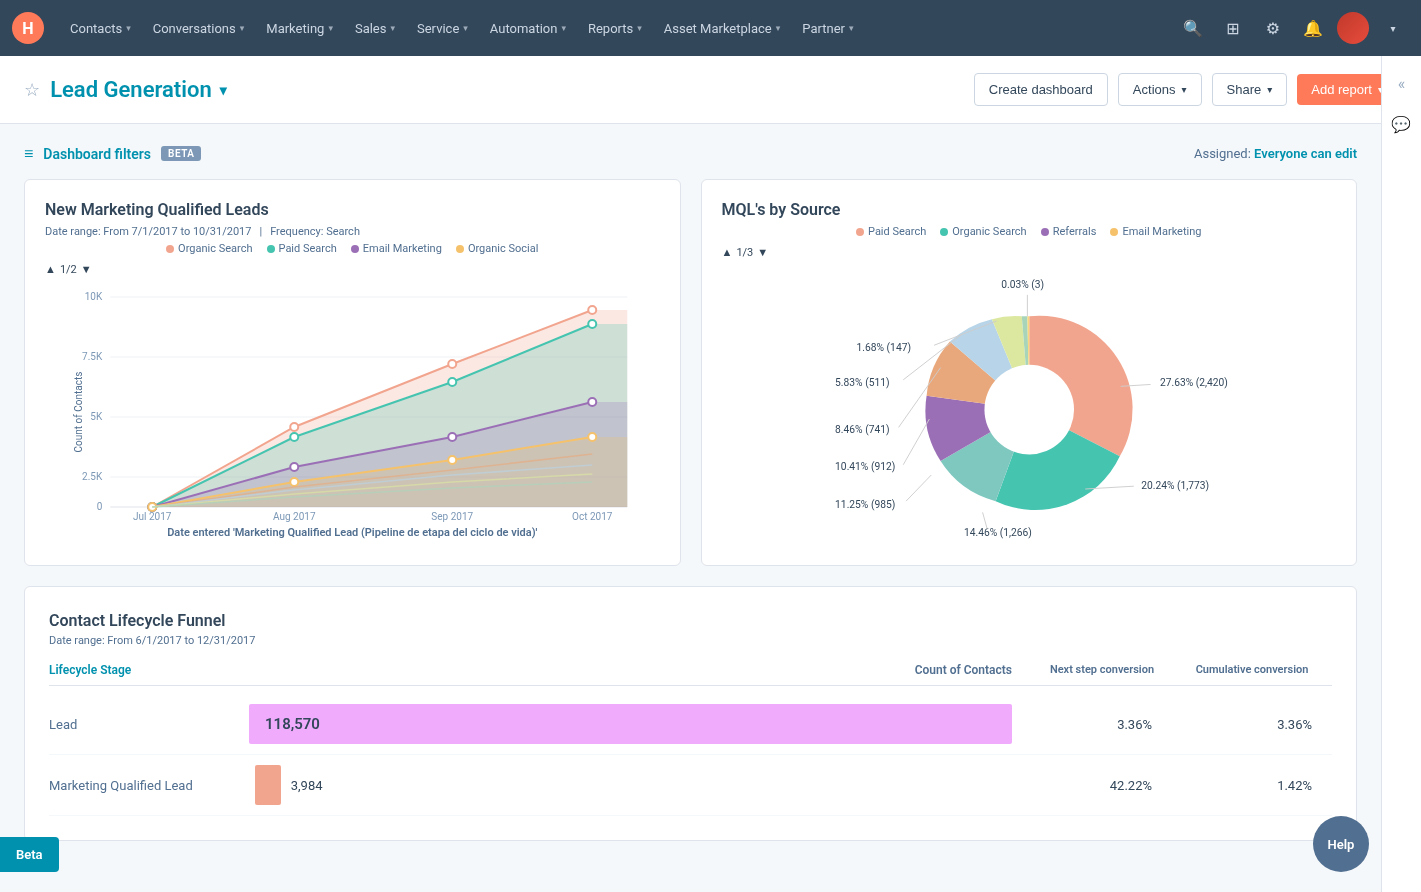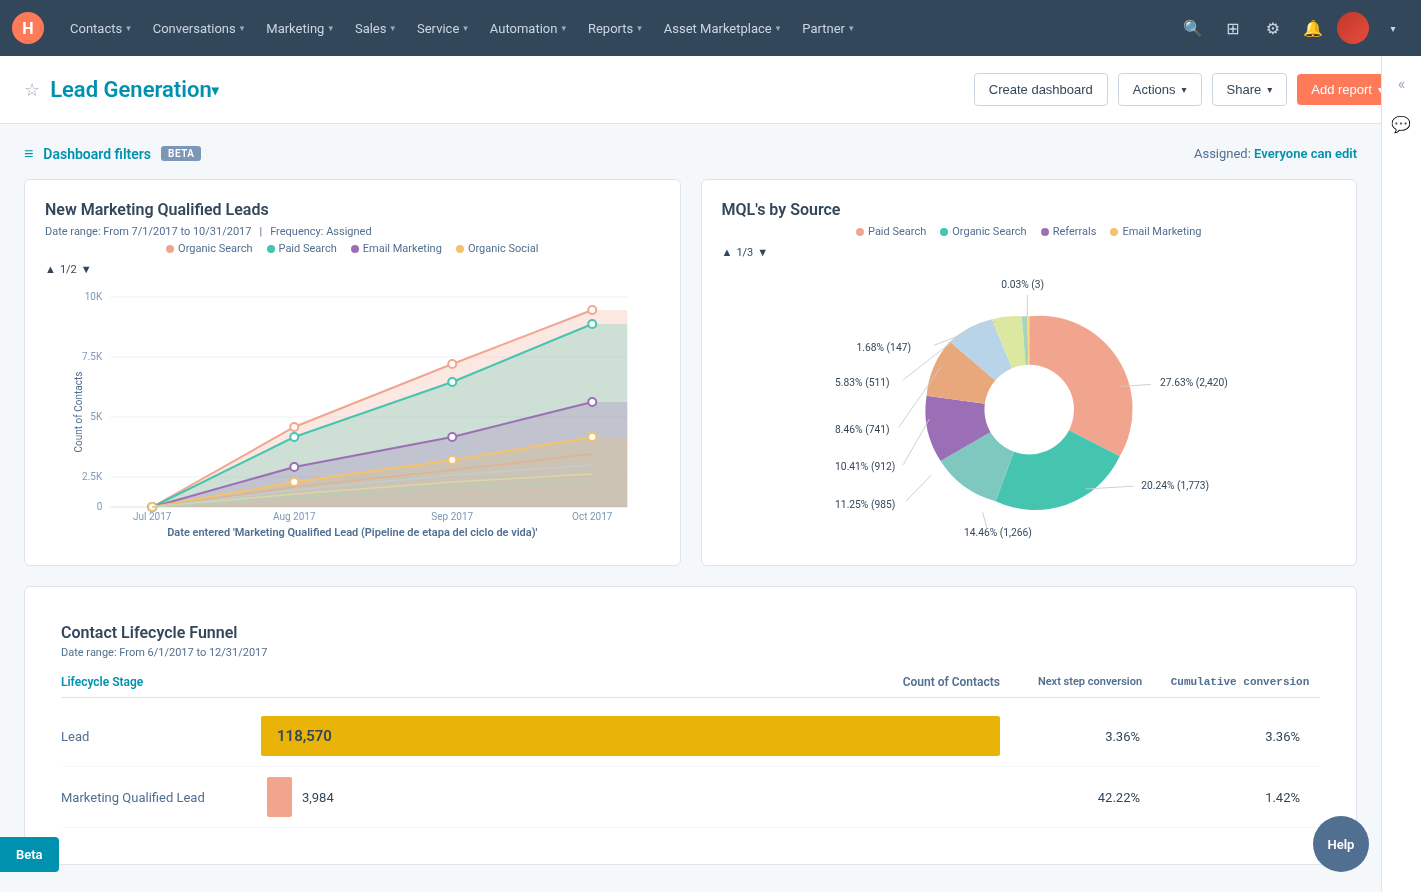--- a/index.html
+++ b/index.html
@@ -61,21 +61,21 @@
       height: 68px;
       display: flex; align-items: center;
       justify-content: space-between;
     }
     .header-left {
       display: flex; align-items: center; gap: 10px;
     }
     .star-icon { color: #99acc2; font-size: 18px; cursor: pointer; }
     .page-title {
       font-size: 22px; font-weight: 600; color: #0091ae;
-      display: flex; align-items: center; 
+      display: flex; align-items: center; gap: 8px;
     }
     .title-caret { color: #0091ae; font-size: 14px; cursor: pointer; }
     .header-right {
       display: flex; align-items: center; gap: 10px;
     }
     .btn-outline {
       border: 1px solid #cbd6e2; background: white; color: #33475b;
       padding: 8px 14px; border-radius: 4px; cursor: pointer;
       font-size: 13px; display: flex; align-items: center; gap: 6px;
       white-space: nowrap;
@@ -183,21 +183,21 @@
     .pie-chart-container {
       display: flex; align-items: center; justify-content: center;
       position: relative; height: 280px;
     }
 
     
     .funnel-card {
       background: white;
       border: 1px solid #dfe3eb;
       border-radius: 6px;
-      padding: 36px;
+      padding: 24px;
       margin-bottom: 20px;
     }
     .funnel-title {
       font-size: 16px; font-weight: 600; color: #33475b; margin-bottom: 4px;
     }
     .funnel-subtitle {
       font-size: 11px; color: #516f90; margin-bottom: 16px;
     }
     .funnel-table-header {
       display: grid;
@@ -342,21 +342,21 @@
     </div>
   </div>
 
   <div class="card-grid">
 
     <div class="card">
       <div class="card-title">New Marketing Qualified Leads</div>
       <div class="card-subtitle">
         <span>Date range: From 7/1/2017 to 10/31/2017</span>
         <span class="divider-dot">|</span>
-        <span>Frequency: Assigned</span>
+        <span>Frequency: Search</span>
       </div>
       <div class="legend">
         <div class="legend-item">
           <div class="legend-dot" style="background:#f2a58e;"></div>
           <span>Organic Search</span>
         </div>
         <div class="legend-item">
           <div class="legend-dot" style="background:#45c4b0;"></div>
           <span>Paid Search</span>
         </div>
@@ -510,28 +510,28 @@
     </div>
   </div>
 
   <div class="funnel-card">
     <div class="funnel-title">Contact Lifecycle Funnel</div>
     <div class="funnel-subtitle">Date range: From 6/1/2017 to 12/31/2017</div>
     <div class="funnel-table-header">
       <div class="funnel-col-header">Lifecycle Stage</div>
       <div class="funnel-col-header" style="text-align:right;padding-right:20px;">Count of Contacts</div>
       <div class="funnel-col-header" style="text-align:center;line-height:1.3;font-size:11px;">Next step conversion</div>
-      <div class="funnel-col-header" style="text-align:center;line-height:1.3;font-size:11px;font-family:Liberation Mono, monospace;">Cumulative conversion</div>
+      <div class="funnel-col-header" style="text-align:center;line-height:1.3;font-size:11px;">Cumulative conversion</div>
     </div>
 
     <div class="funnel-row">
       <div class="funnel-row-label">Lead</div>
       <div class="funnel-bar-cell">
         <div class="funnel-bar-outer">
-          <div class="funnel-bar-inner" style="width:100%; background:#eab308;">
+          <div class="funnel-bar-inner" style="width:100%; background:#f0abfc;">
             <span class="funnel-bar-value">118,570</span>
           </div>
         </div>
       </div>
       <div class="funnel-cell-value">3.36%</div>
       <div class="funnel-cell-value">3.36%</div>
     </div>
 
     <div class="funnel-row">
       <div class="funnel-row-label">Marketing Qualified Lead</div>

